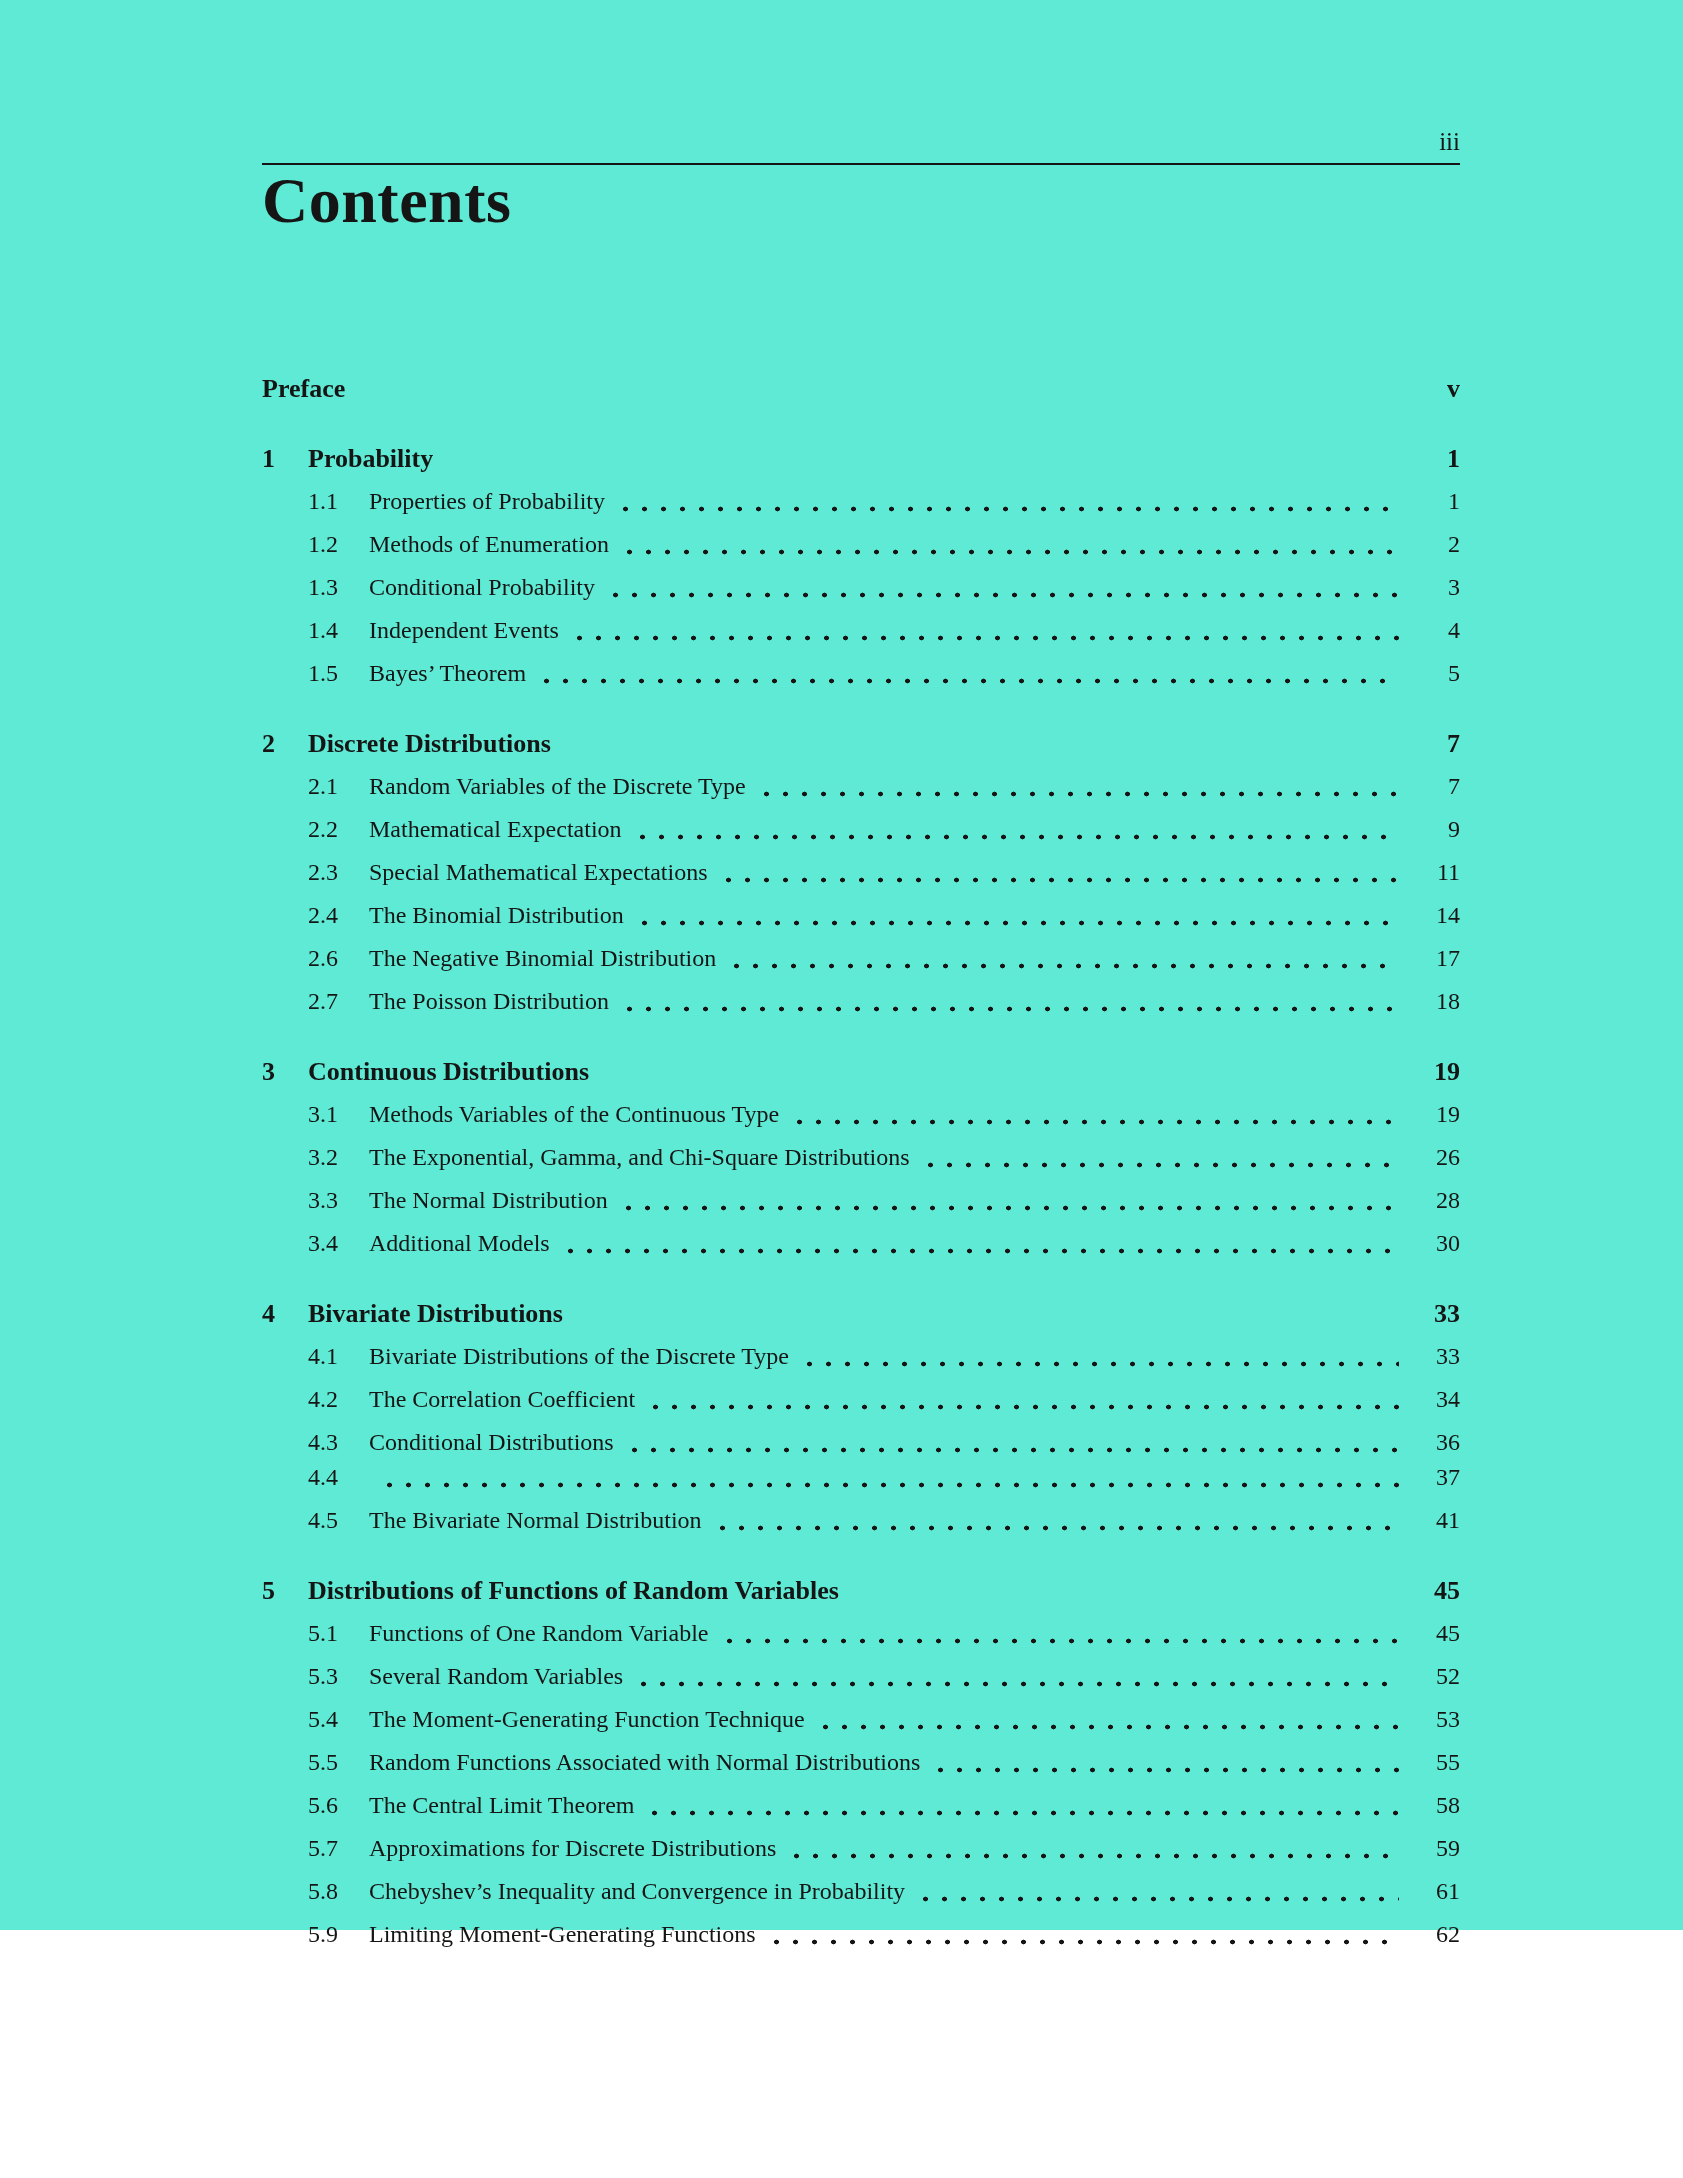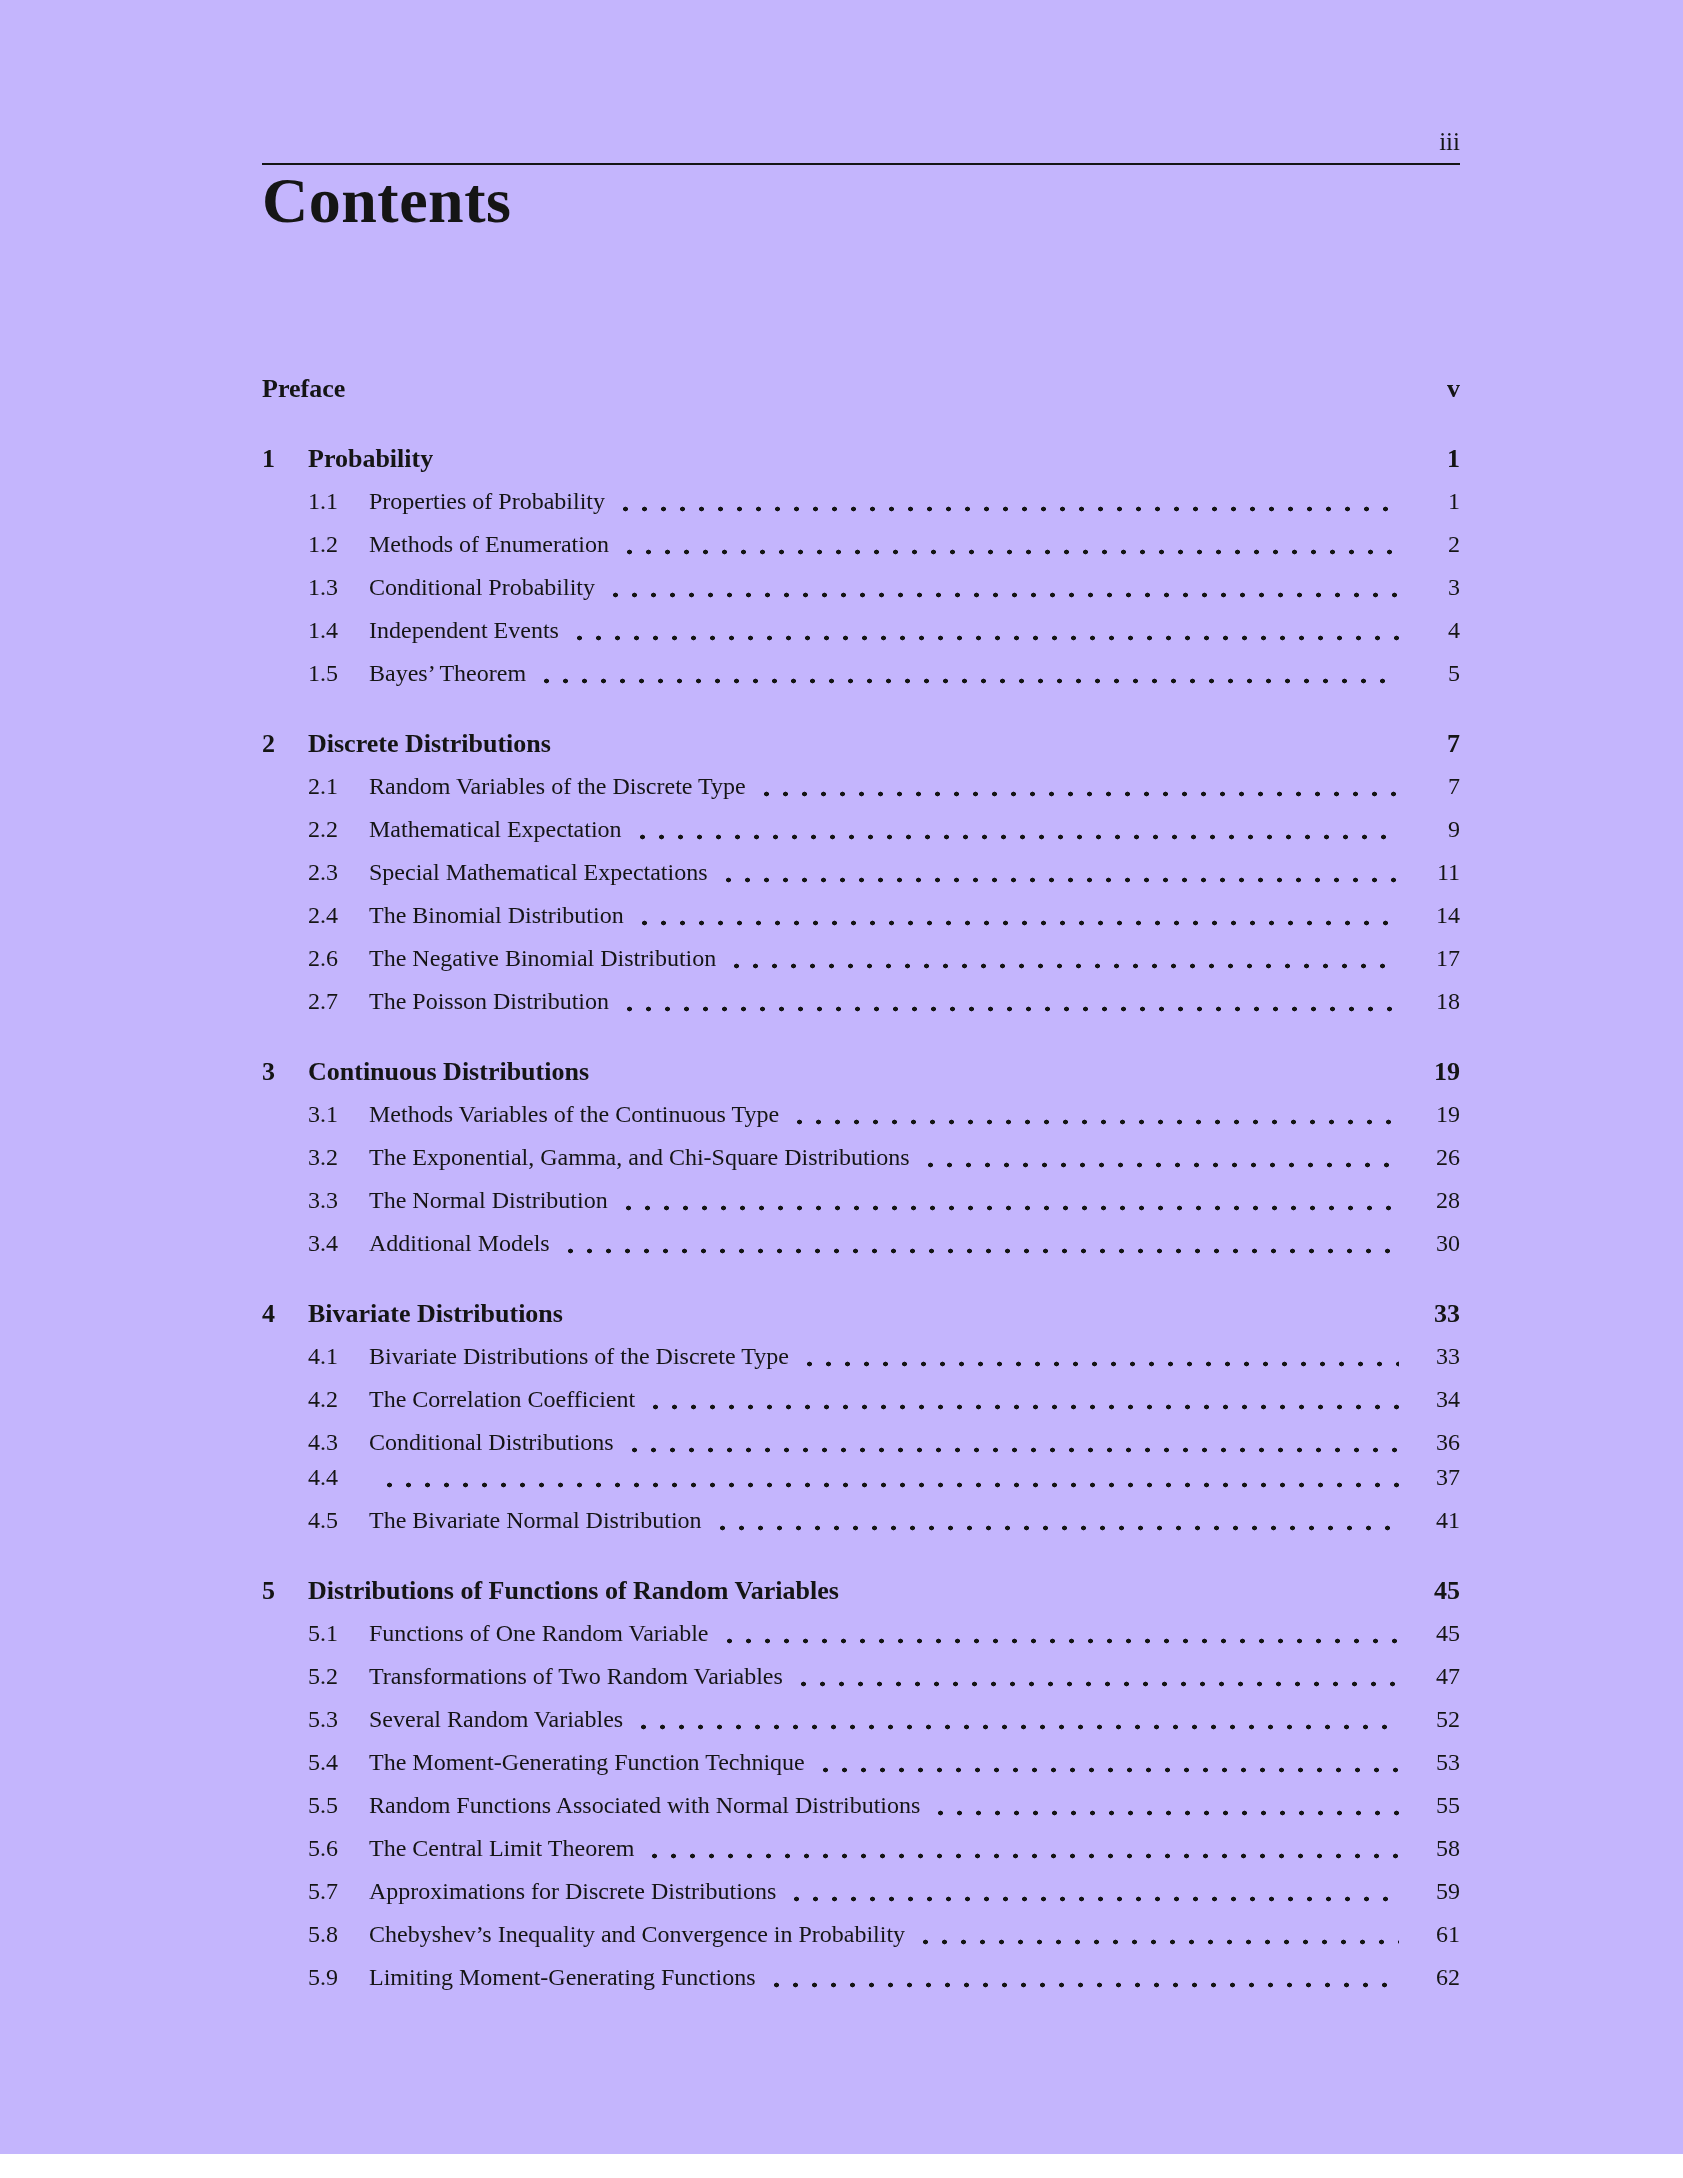--- a/index.html
+++ b/index.html
@@ -9,22 +9,22 @@
     height: 2178px;
     font-family: "Liberation Serif", "DejaVu Serif", serif;
     color: #151515;
     position: relative;
     overflow: hidden;
   }
   .sheet {
     position: absolute;
     left: 0; top: 0;
     width: 1683px;
-    height: 2154px;
-    background: #c4b5fd;
+    height: 1930px;
+    background: #5eead4;
   }
   .content {
     position: absolute;
     left: 262px;
     top: 0;
     width: 1198px;
   }
   .header {
     padding-top: 127px;
     text-align: right;
@@ -256,26 +256,20 @@
           <span class="leader"></span>
           <span class="pg">45</span>
         </div>
         <div class="row section">
           <span class="num">5.1</span>
           <span class="ttl">Functions of One Random Variable</span>
           <span class="leader dots"></span>
           <span class="pg">45</span>
         </div>
         <div class="row section">
-          <span class="num">5.2</span>
-          <span class="ttl">Transformations of Two Random Variables</span>
-          <span class="leader dots"></span>
-          <span class="pg">47</span>
-        </div>
-        <div class="row section">
           <span class="num">5.3</span>
           <span class="ttl">Several Random Variables</span>
           <span class="leader dots"></span>
           <span class="pg">52</span>
         </div>
         <div class="row section">
           <span class="num">5.4</span>
           <span class="ttl">The Moment-Generating Function Technique</span>
           <span class="leader dots"></span>
           <span class="pg">53</span>

